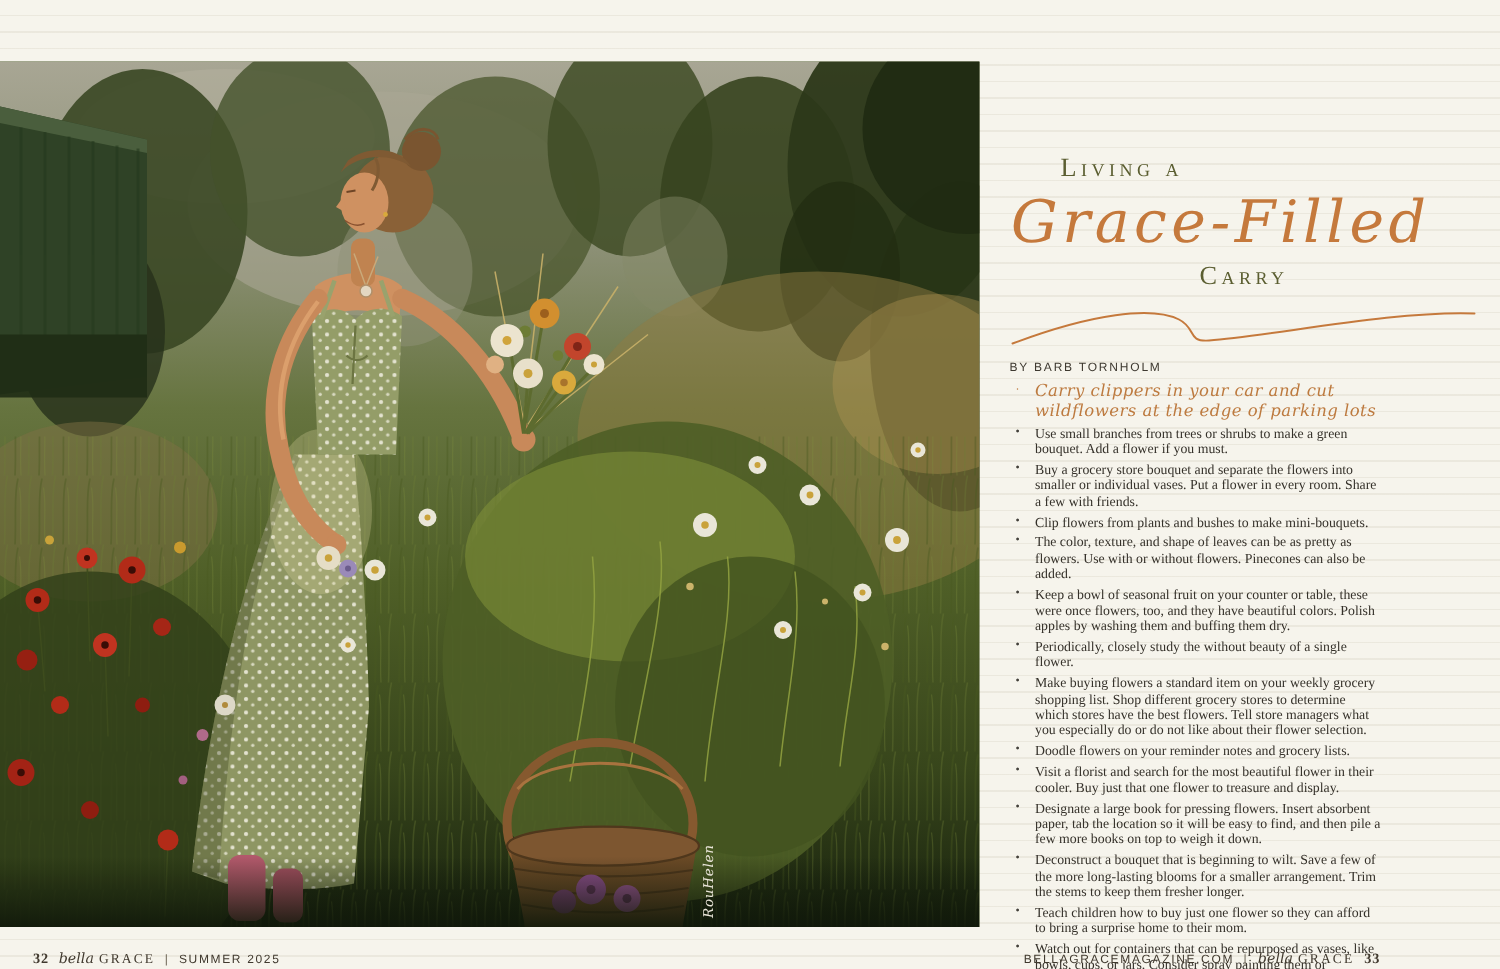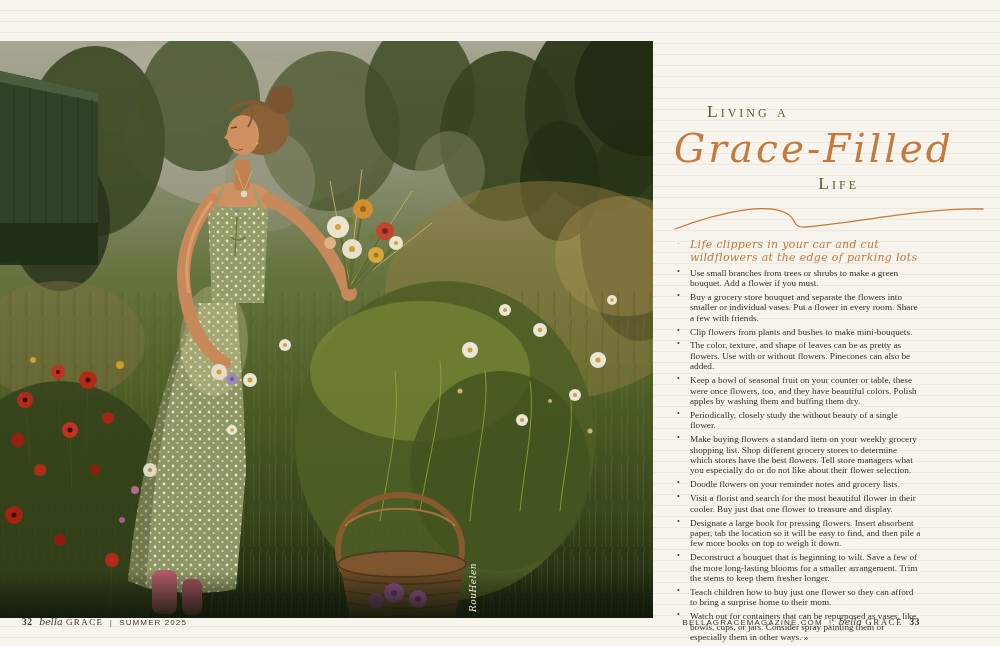--- a/index.html
+++ b/index.html
@@ -22,21 +22,21 @@
   }
   .photo svg { display:block; width:100%; height:100%; }
   .photo-credit {
     position:absolute; left:478px; bottom:6px;
     transform:rotate(-90deg); transform-origin:left bottom;
     font-family:"DejaVu Serif", serif; font-style:italic;
     font-size:9px; letter-spacing:0.5px; color:#e9e4d8; white-space:nowrap;
   }
 
   .footer {
-    position:absolute; bottom:19px; font-family:"Liberation Sans", sans-serif;
+    position:absolute; bottom:1px; font-family:"Liberation Sans", sans-serif;
     font-size:8px; letter-spacing:1.1px; color:#40392e; white-space:nowrap;
   }
   .footer-left  { left:22px; }
   .footer-right { right:16px; text-align:center; }
   .footer .pgnum { font-family:"Liberation Serif", serif; font-weight:bold; font-size:9.5px; letter-spacing:0.5px; }
   .footer .brand-script { font-family:"DejaVu Serif", serif; font-style:italic; font-size:9.5px; letter-spacing:0; text-transform:lowercase; }
   .footer .brand-caps { font-family:"Liberation Serif", serif; font-size:9px; letter-spacing:1.4px; }
   .footer .sep { color:#6b6354; padding:0 3px; font-weight:normal; }
 
   
@@ -332,33 +332,34 @@
     <span class="sep">|</span>
     <span>SUMMER 2025</span>
   </div>
 
   <div class="page-right">
     <div class="content">
 
       <h1 class="title" style="font-weight:normal;">
         <span class="title-line1">Living a</span>
         <span class="title-script">Grace-Filled</span>
-        <span class="title-line2">Life</span>
+        <span class="title-line2">Carry</span>
       </h1>
 
       <svg class="flourish" viewBox="0 0 312 32">
         <path d="M2,28 C55,8 95,3 113,12 C125,18 118,27 133,26 C175,23 255,6 310,8" fill="none" stroke="#c5793c" stroke-width="1.3" stroke-linecap="round"></path>
       </svg>
 
+      <div class="byline">BY BARB TORNHOLM</div>
 
 
       <ul class="tips">
         <li class="lead-tip">
           <span class="bullet">·</span>
-          <span class="tip-text">Life clippers in your car and cut wildflowers at the edge of parking lots</span>
+          <span class="tip-text">Carry clippers in your car and cut wildflowers at the edge of parking lots</span>
         </li>
       <li>
           <span class="bullet">•</span>
           <span class="tip-text">Use small branches from trees or shrubs to make a green bouquet. Add a flower if you must.</span>
         </li>
           <li>
           <span class="bullet">•</span>
           <span class="tip-text">Buy a grocery store bouquet and separate the flowers into smaller or individual vases. Put a flower in every room. Share a few with friends.</span>
         </li>
           <li>

